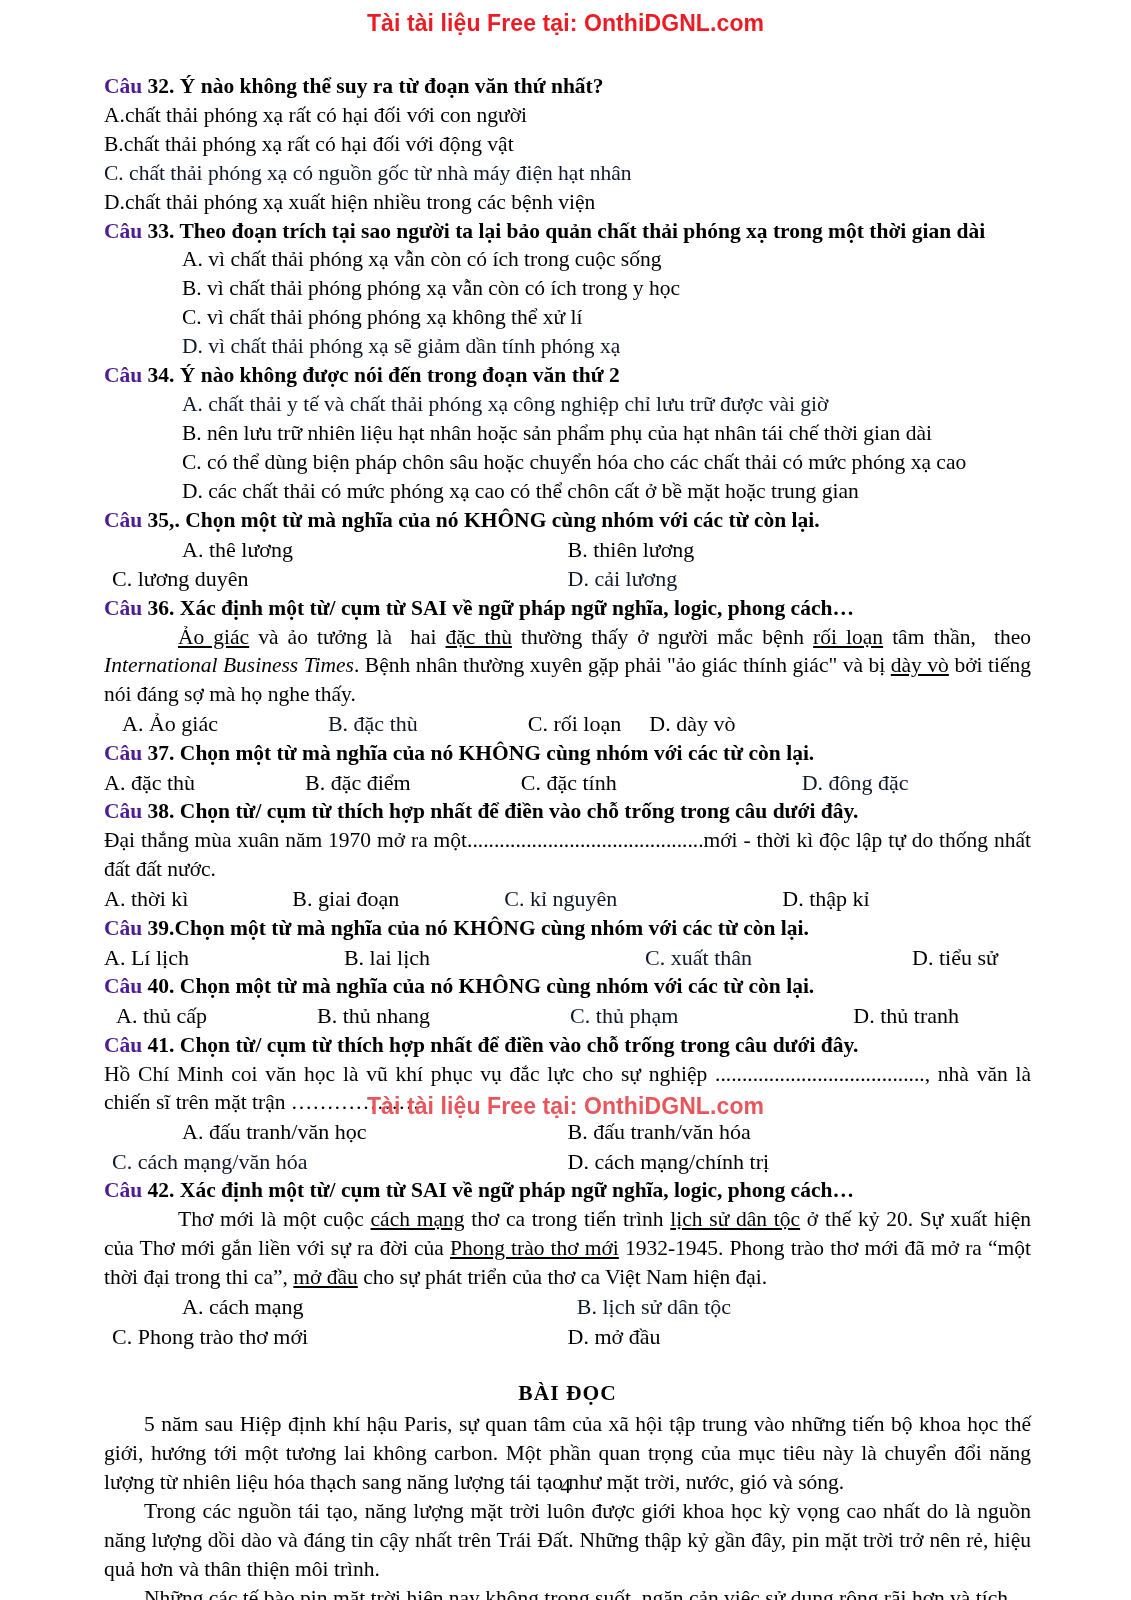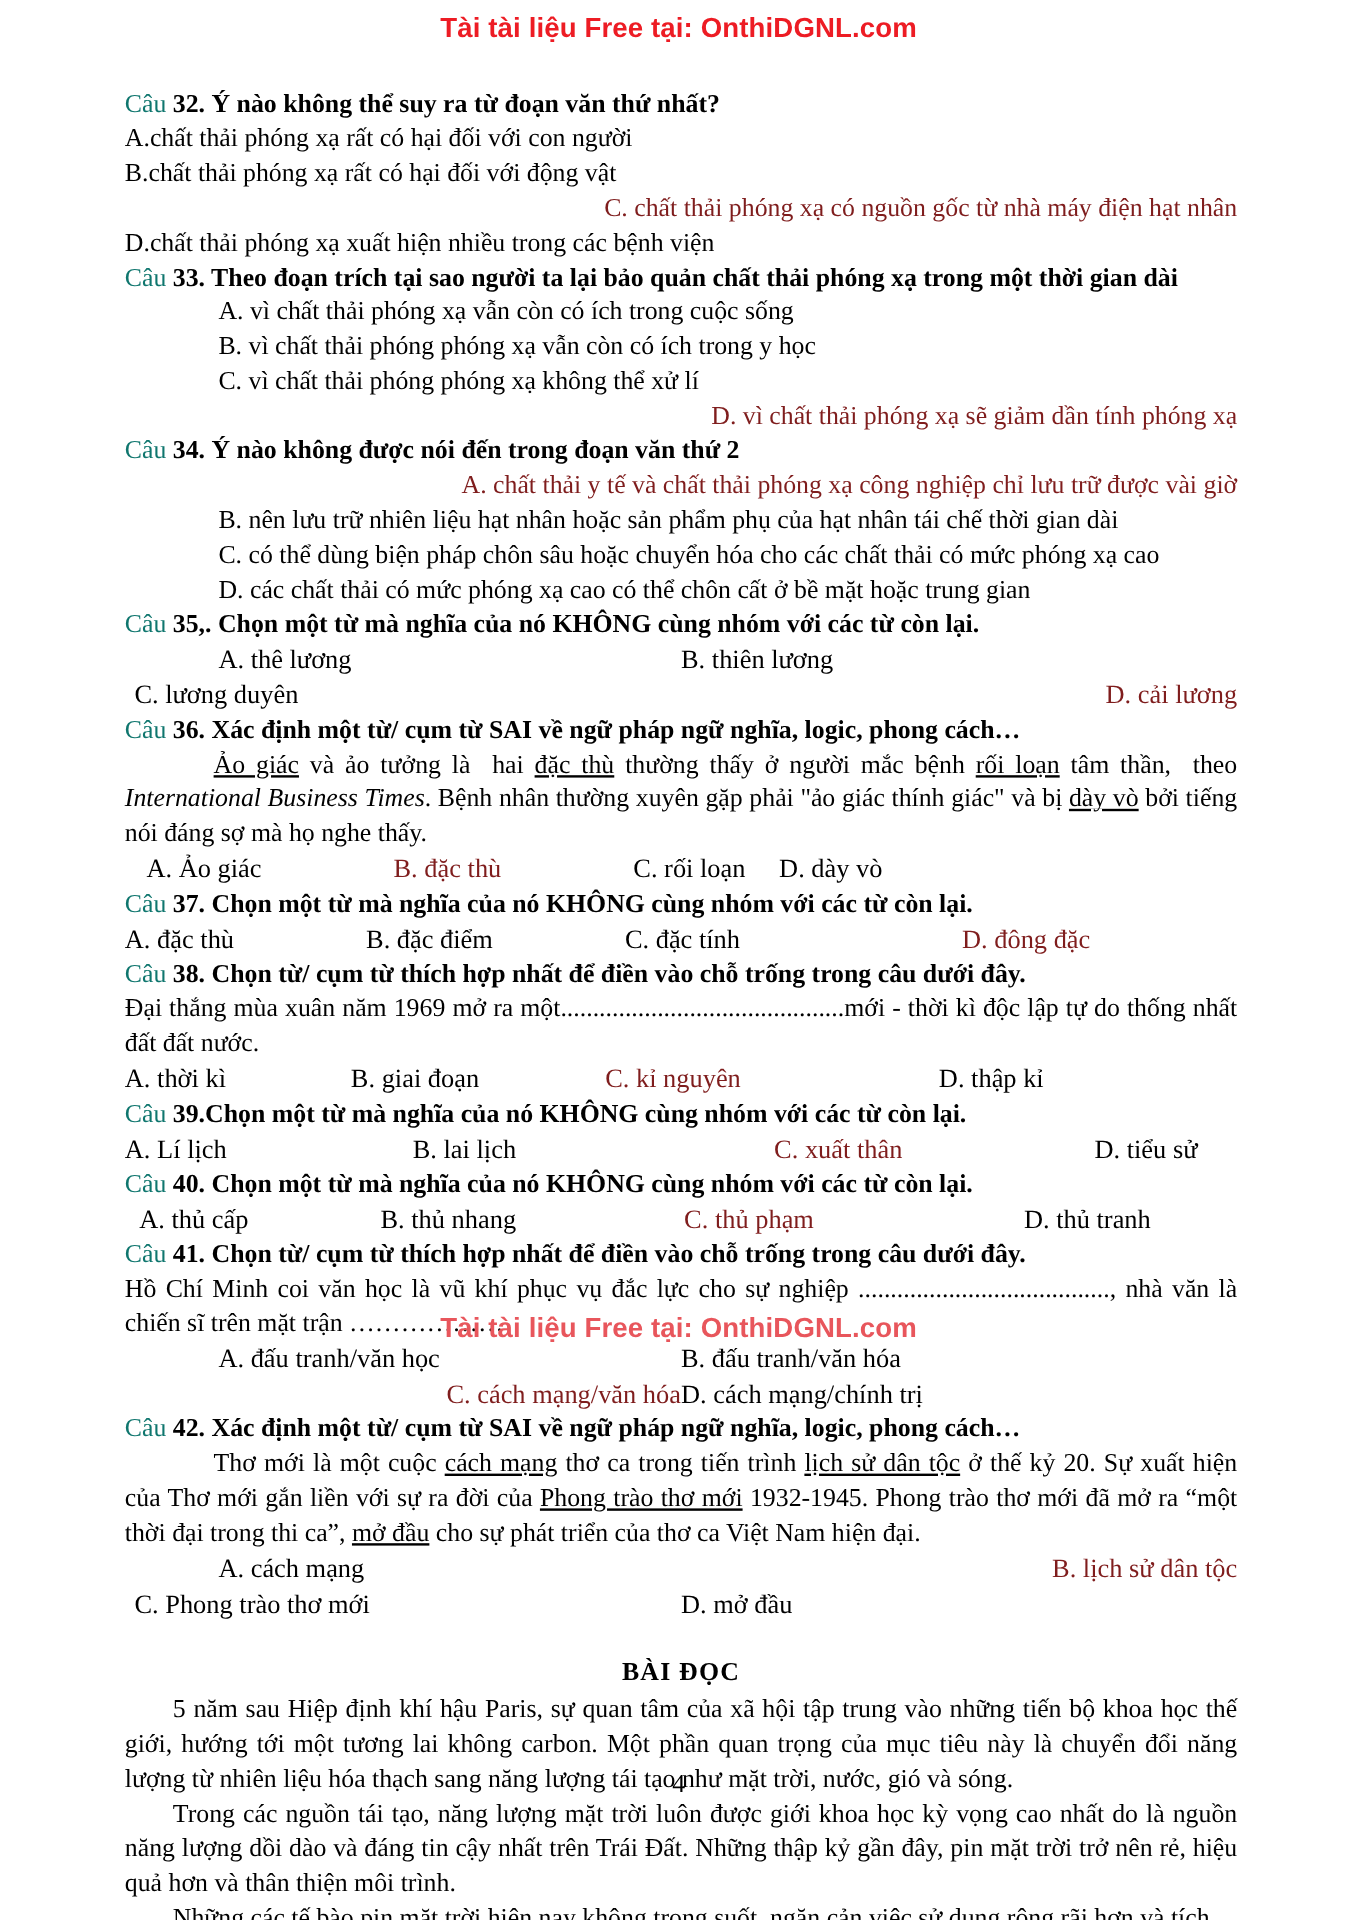--- a/index.html
+++ b/index.html
@@ -50,26 +50,25 @@
     font-size: 21.5px;
     line-height: 1.345;
     white-space: pre-wrap;
   }
   .q-head {
     font-weight: bold;
     font-size: 21.5px;
     line-height: 1.345;
   }
   .cau {
-    color: #0f766e;
-    font-weight: normal;
+    color: #4c1d95;
+    font-weight: bold;
   }
   .red {
-    color: #7f1d1d;
-    text-align: right;
+    color: #0f172a;
   }
   .ind1 { padding-left: 0px; }
   .ind3 { padding-left: 78px; }
   .ind-para { text-indent: 74px; }
   .u { text-decoration: underline; }
   .it { font-style: italic; }
   .opt-row {
     display: flex;
     font-size: 22px;
     line-height: 1.345;
@@ -154,21 +153,21 @@
           <div class="q-head"><span class="cau">Câu</span> <span>37.</span> <span>Chọn một từ mà nghĩa của nó KHÔNG cùng nhóm với các từ còn lại.</span></div>
           <div class="opt-row opt-4col">
             <div class="opt" style="margin-left: 0px;">A. đặc thù</div>
             <div class="opt" style="margin-left: 110px;">B. đặc điểm</div>
             <div class="opt" style="margin-left: 110px;">C. đặc tính</div>
             <div class="opt red" style="margin-left: 185px;">D. đông đặc</div>
           </div>
         </div>
         <div>
           <div class="q-head"><span class="cau">Câu</span> <span>38.</span> <span>Chọn từ/ cụm từ thích hợp nhất để điền vào chỗ trống trong câu dưới đây.</span></div>
-          <div class="line" style="text-align: justify;">Đại thắng mùa xuân năm 1969 mở ra một............................................mới - thời kì độc lập tự do thống nhất đất đất nước.</div>
+          <div class="line" style="text-align: justify;">Đại thắng mùa xuân năm 1970 mở ra một............................................mới - thời kì độc lập tự do thống nhất đất đất nước.</div>
           <div class="opt-row opt-4col">
             <div class="opt" style="margin-left: 0px;">A. thời kì</div>
             <div class="opt" style="margin-left: 104px;">B. giai đoạn</div>
             <div class="opt red" style="margin-left: 105px;">C. kỉ nguyên</div>
             <div class="opt" style="margin-left: 165px;">D. thập kỉ</div>
           </div>
         </div>
         <div>
           <div class="q-head"><span class="cau">Câu</span> <span>39.</span><span>Chọn một từ mà nghĩa của nó KHÔNG cùng nhóm với các từ còn lại.</span></div>
           <div class="opt-row opt-4col">

